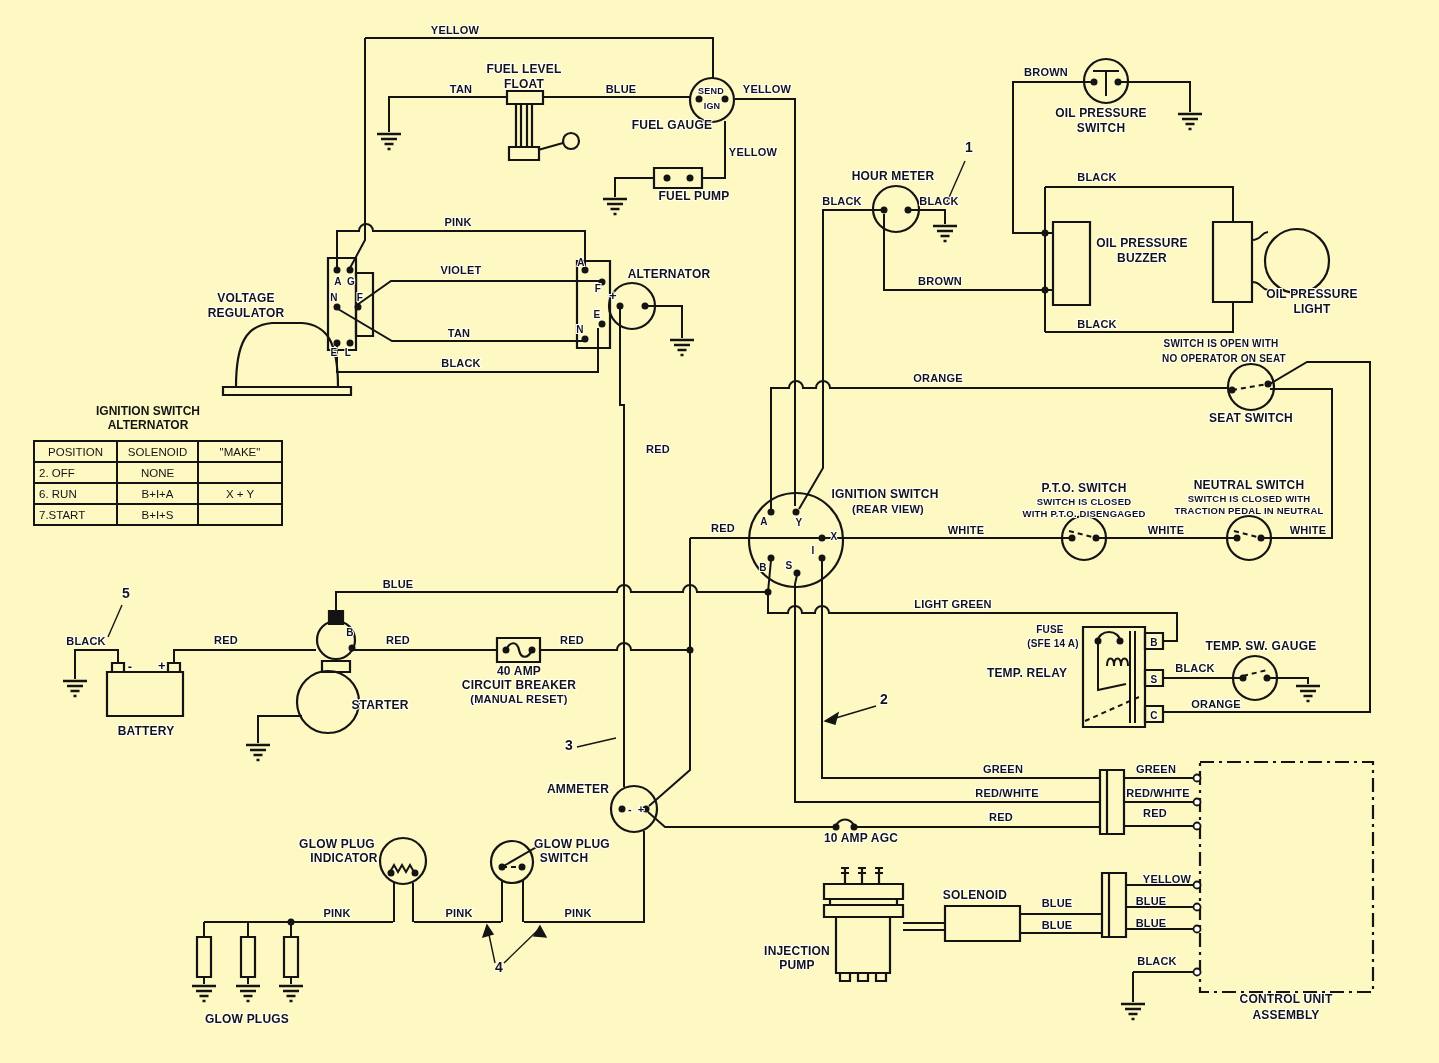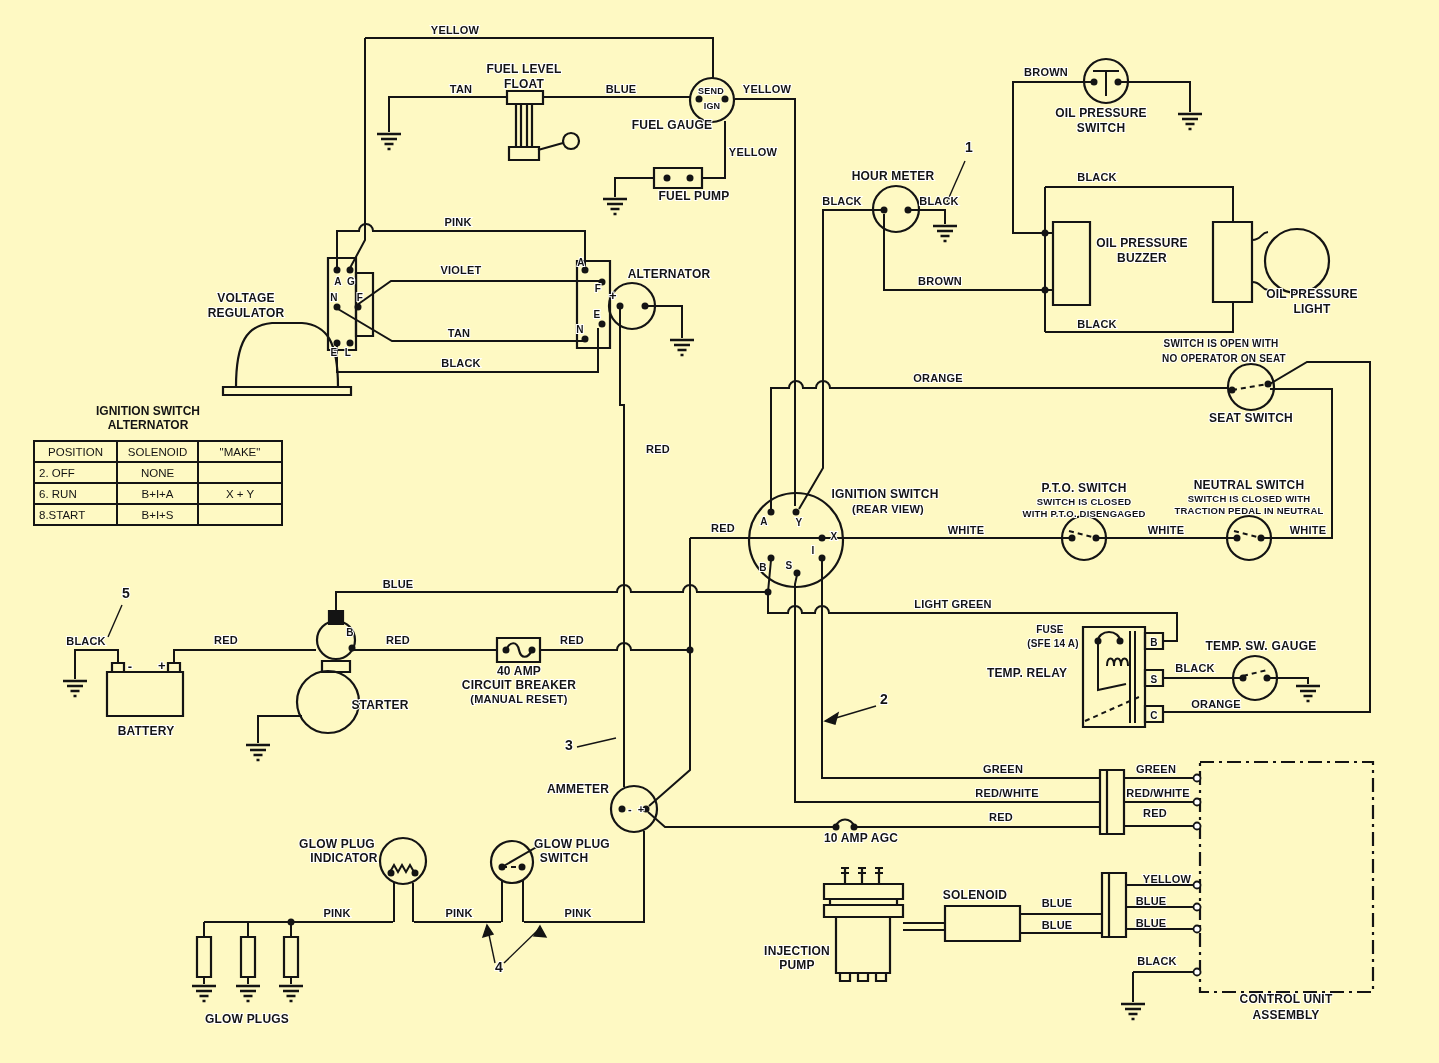--- a/index.html
+++ b/index.html
@@ -410,19 +410,19 @@
     <td>2. OFF</td>
     <td class="c">NONE</td>
     <td class="c"></td>
   </tr>
   <tr>
     <td>6. RUN</td>
     <td class="c">B+I+A</td>
     <td class="c">X + Y</td>
   </tr>
   <tr>
-    <td>8.START</td>
+    <td>7.START</td>
     <td class="c">B+I+S</td>
     <td class="c"></td>
   </tr>
   </tbody>
 </table>
 </div>
 
 </body></html>

